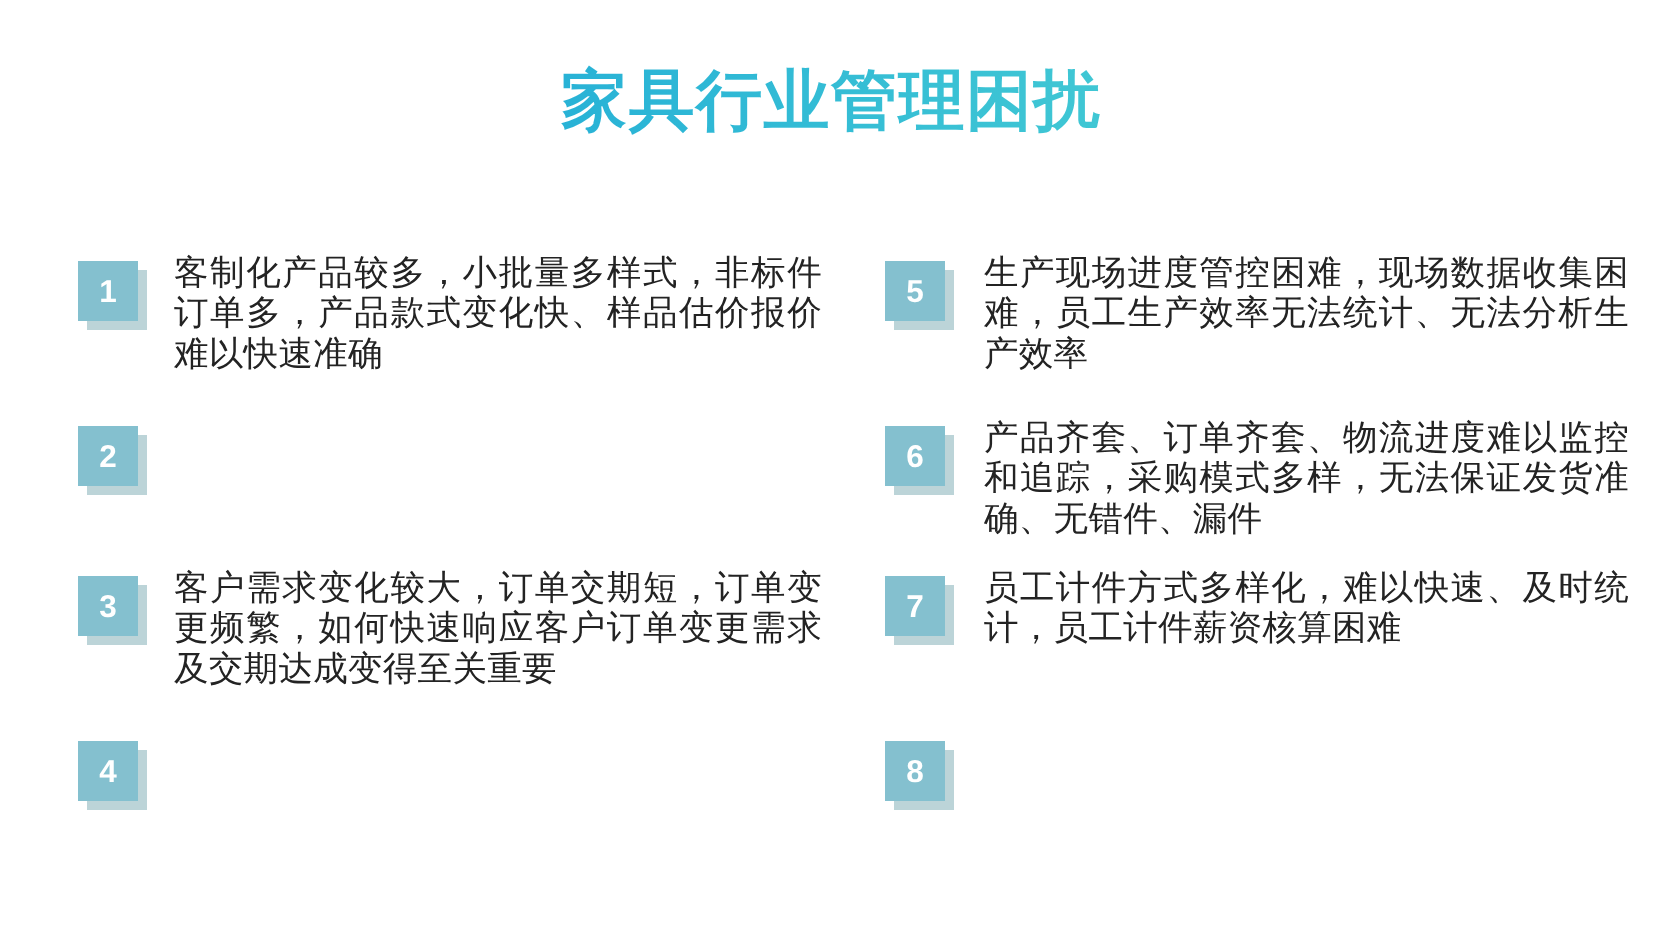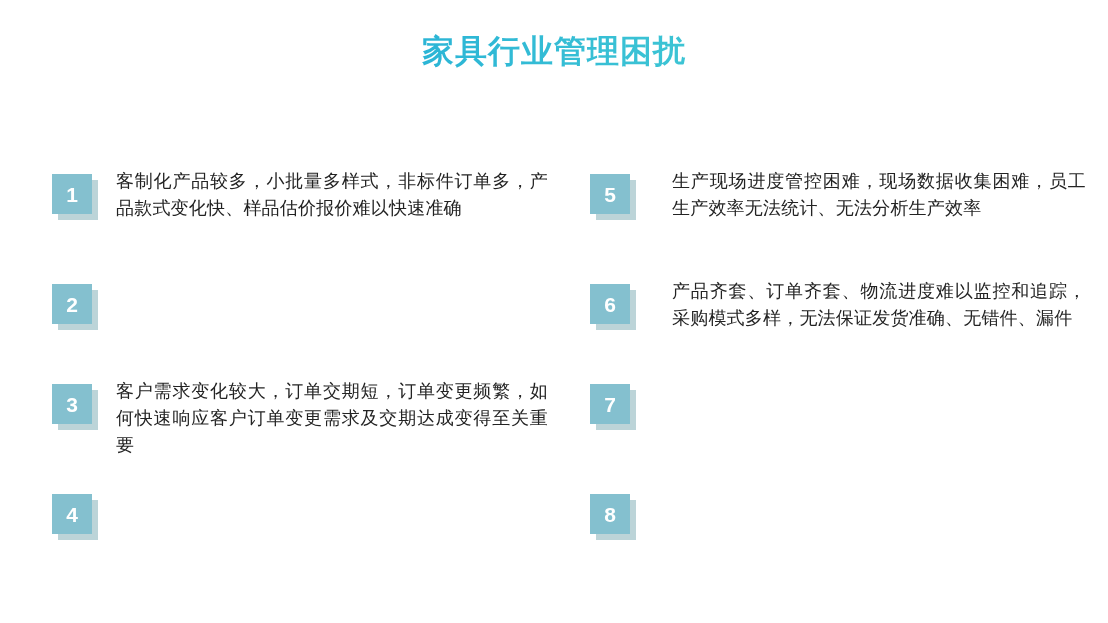--- a/index.html
+++ b/index.html
@@ -11,25 +11,25 @@
     height: 623px;
     background: #ffffff;
     font-family: "Liberation Sans", "DejaVu Sans", sans-serif;
     overflow: hidden;
     position: relative;
   }
 
   
   .slide-title {
     position: absolute;
-    top: 33px;
+    top: 43px;
     left: 0;
     width: 1108px;
     text-align: center;
-    font-size: 32px;
+    font-size: 44px;
     font-weight: bold;
     letter-spacing: 1px;
     line-height: 1.15;
     background: linear-gradient(90deg, #1a9cd8 0%, #29b3d6 35%, #3fc6d4 65%, #52d6d6 100%);
     -webkit-background-clip: text;
     background-clip: text;
     color: transparent;
     -webkit-text-fill-color: transparent;
     white-space: nowrap;
   }
@@ -94,29 +94,29 @@
     font-size: 21px;
     font-weight: bold;
     line-height: 1;
     font-family: "Liberation Sans", "DejaVu Sans", sans-serif;
   }
 
   
   .item-text {
     flex: 1 1 auto;
     margin-left: 14px;
-    font-size: 18px;
+    font-size: 23px;
     line-height: 27px;
     color: #232323;
     letter-spacing: 0.2px;
     text-align: justify;
     text-justify: inter-ideograph;
     font-family: "Liberation Sans", "DejaVu Sans", sans-serif;
   }
-  .column-right .item-text { margin-left: 32px; }
+  .column-right .item-text { margin-left: 16px; }
 </style>
 </head>
 <body>
 
 <div class="slide-title">家具行业管理困扰</div>
 
 <div class="columns">
 
   <div class="column column-left">
 
@@ -182,20 +182,21 @@
       <div class="item-text">产品齐套、订单齐套、物流进度难以监控和追踪，采购模式多样，无法保证发货准确、无错件、漏件</div>
     </div>
 
     <div class="item row-3">
       <div class="badge">
         <div class="badge-shadow"></div>
         <div class="badge-face">
           <span class="badge-num">7</span>
         </div>
       </div>
+      <div class="item-text">员工计件方式多样化，难以快速、及时统计，员工计件薪资核算困难</div>
     </div>
 
     <div class="item row-4">
       <div class="badge">
         <div class="badge-shadow"></div>
         <div class="badge-face">
           <span class="badge-num">8</span>
         </div>
       </div>
     </div>

